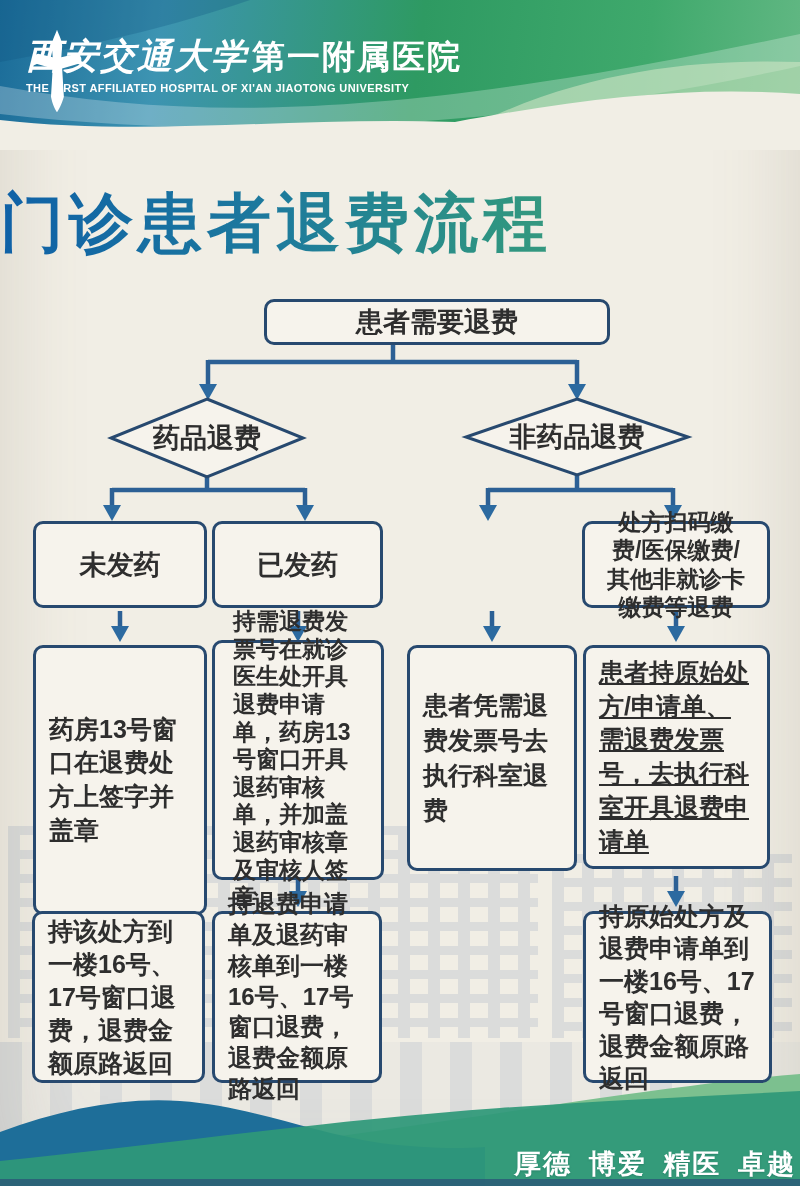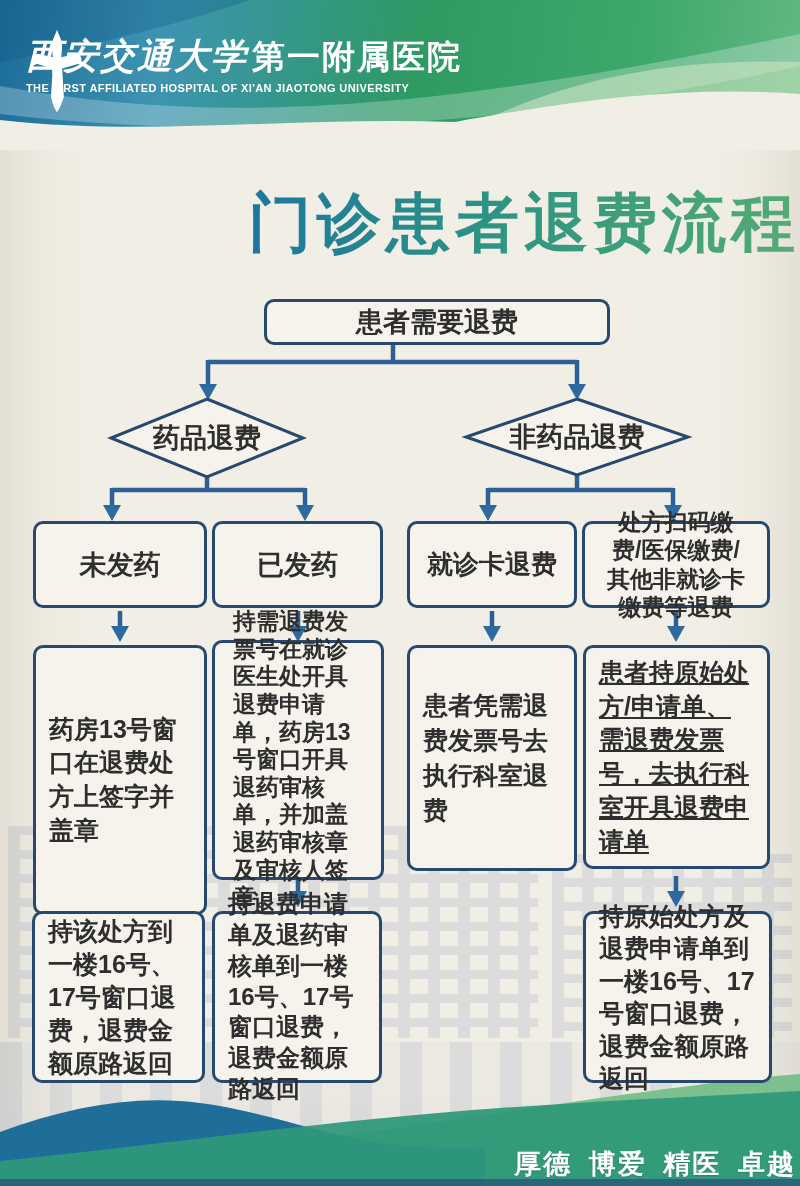--- a/index.html
+++ b/index.html
@@ -16,21 +16,21 @@
   }
   .header svg{position:absolute;left:0;top:0;}
   .brand{position:absolute;left:26px;top:28px;display:flex;align-items:flex-start;gap:10px;}
   .logo{width:62px;height:86px;flex:0 0 auto;}
   .brand-text{padding-top:10px;}
   .brand-zh{color:#fff;font-weight:700;font-size:33px;letter-spacing:2px;line-height:1.1;white-space:nowrap;}
   .brand-zh .script{font-family:"Liberation Serif","DejaVu Serif",serif;font-style:italic;font-size:35px;margin-right:4px;}
   .brand-en{color:#fff;font-weight:700;font-size:11px;letter-spacing:.4px;margin-top:5px;white-space:nowrap;}
   
   .big-title{
-    position:absolute;left:0;top:180px;width:800px;text-align:right;
+    position:absolute;left:0;top:180px;width:800px;text-align:left;
     font-size:64px;font-weight:900;letter-spacing:5px;
     background:linear-gradient(90deg,#0f61a7 0%,#1d7a9d 34%,#2e9482 62%,#54ac73 100%);
     -webkit-background-clip:text;background-clip:text;color:transparent;
   }
   
   .building{position:absolute;left:0;top:826px;width:800px;height:330px;opacity:.14;pointer-events:none;}
   .bldg{position:absolute;background:
       repeating-linear-gradient(90deg,#5a74a0 0 12px,transparent 12px 30px),
       repeating-linear-gradient(180deg,#5a74a0 0 9px,transparent 9px 24px);}
   .bldg-main{left:8px;top:0;width:530px;height:212px;}
@@ -122,21 +122,20 @@
     <polygon points="577,399 688,437 577,475 466,437" fill="#f6f3ec" stroke="#27496f" stroke-width="3"></polygon>
   </svg>
 
   <div class="fbox cbox" style="left:220px;top:299px;width:346px;height:46px;font-size:27px;margin-left:44px;">患者需要退费</div>
 
   <div class="dlabel" style="left:111px;top:401px;width:192px;height:74px;font-size:27px;">药品退费</div>
   <div class="dlabel" style="left:466px;top:400px;width:222px;height:74px;font-size:27px;">非药品退费</div>
 
   <div class="fbox cbox" style="left:33px;top:521px;width:174px;height:87px;font-size:27px;">未发药</div>
   <div class="fbox cbox" style="left:212px;top:521px;width:171px;height:87px;font-size:27px;">已发药</div>
-  <div class="fbox cbox" style="left:407px;top:521px;width:170px;height:87px;font-size:26px;">就诊卡退费</div>
   <div class="fbox cbox" style="left:582px;top:521px;width:188px;height:87px;font-size:23px;line-height:1.22;padding:0 20px;">处方扫码缴费/医保缴费/其他非就诊卡缴费等退费</div>
 
   <div class="fbox detail" style="left:33px;top:645px;width:174px;height:270px;font-size:25px;line-height:1.35;">药房13号窗口在退费处方上签字并盖章</div>
   <div class="fbox detail" style="left:212px;top:640px;width:172px;height:240px;font-size:23px;line-height:1.2;padding:0 18px;">持需退费发票号在就诊医生处开具退费申请单，药房13号窗口开具退药审核单，并加盖退药审核章及审核人签章。</div>
   <div class="fbox detail" style="left:407px;top:645px;width:170px;height:226px;font-size:25px;line-height:1.4;">患者凭需退费发票号去执行科室退费</div>
   <div class="fbox detail" style="left:583px;top:645px;width:187px;height:224px;font-size:25px;line-height:1.35;text-decoration:underline;">患者持原始处方/申请单、需退费发票号，去执行科室开具退费申请单</div>
 
   <div class="fbox detail" style="left:32px;top:911px;width:173px;height:172px;font-size:25px;line-height:1.32;">持该处方到一楼16号、17号窗口退费，退费金额原路返回</div>
   <div class="fbox detail" style="left:212px;top:911px;width:170px;height:172px;font-size:24px;line-height:1.28;">持退费申请单及退药审核单到一楼16号、17号窗口退费，退费金额原路返回</div>
   <div class="fbox detail" style="left:583px;top:911px;width:189px;height:172px;font-size:25px;line-height:1.3;">持原始处方及退费申请单到一楼16号、17号窗口退费，退费金额原路返回</div>

